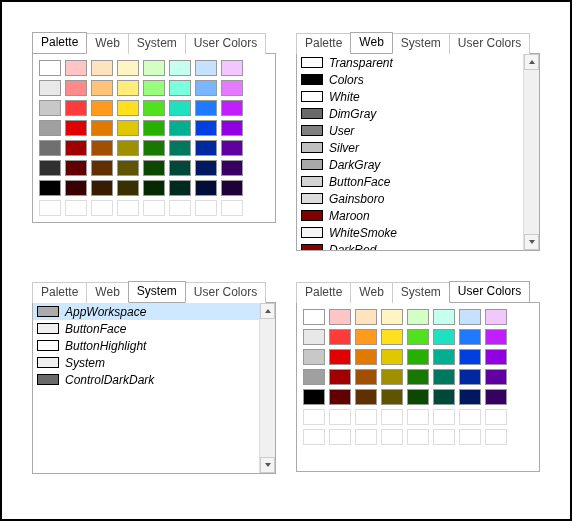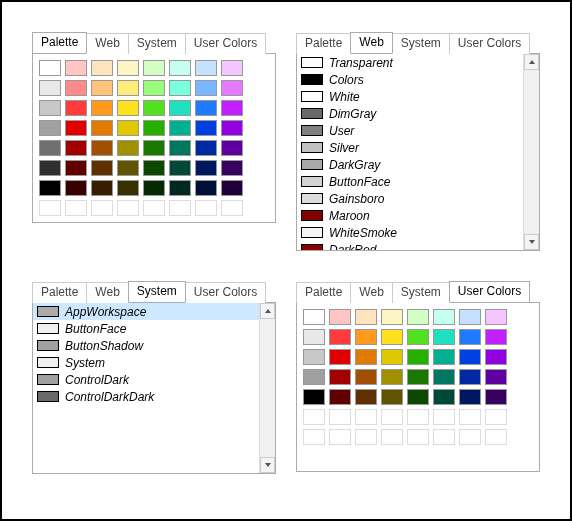--- a/index.html
+++ b/index.html
@@ -294,30 +294,26 @@
           <div class="list" id="system-list">
               <div class="row selected">
                 <div class="sw" style="background: rgb(171, 171, 171);"></div>
                 <span>AppWorkspace</span>
               </div>
               <div class="row">
                 <div class="sw" style="background: rgb(240, 240, 240);"></div>
                 <span>ButtonFace</span>
               </div>
               <div class="row">
-                <div class="sw" style="background: rgb(160, 160, 160);"></div>
-                <span>ButtonShadow</span>
+                <div class="sw" style="background: rgb(255, 255, 255);"></div>
+                <span>ButtonHighlight</span>
               </div>
               <div class="row">
                 <div class="sw" style="background: rgb(240, 240, 240);"></div>
                 <span>System</span>
-              </div>
-              <div class="row">
-                <div class="sw" style="background: rgb(160, 160, 160);"></div>
-                <span>ControlDark</span>
               </div>
               <div class="row">
                 <div class="sw" style="background: rgb(105, 105, 105);"></div>
                 <span>ControlDarkDark</span>
               </div>
             </div>
           <div class="scrollbar">
             <div class="sb-btn">
                 <svg viewBox="0 0 8 8">
                   <path d="M1 6 L4 2 L7 6 Z" fill="#555"></path>

